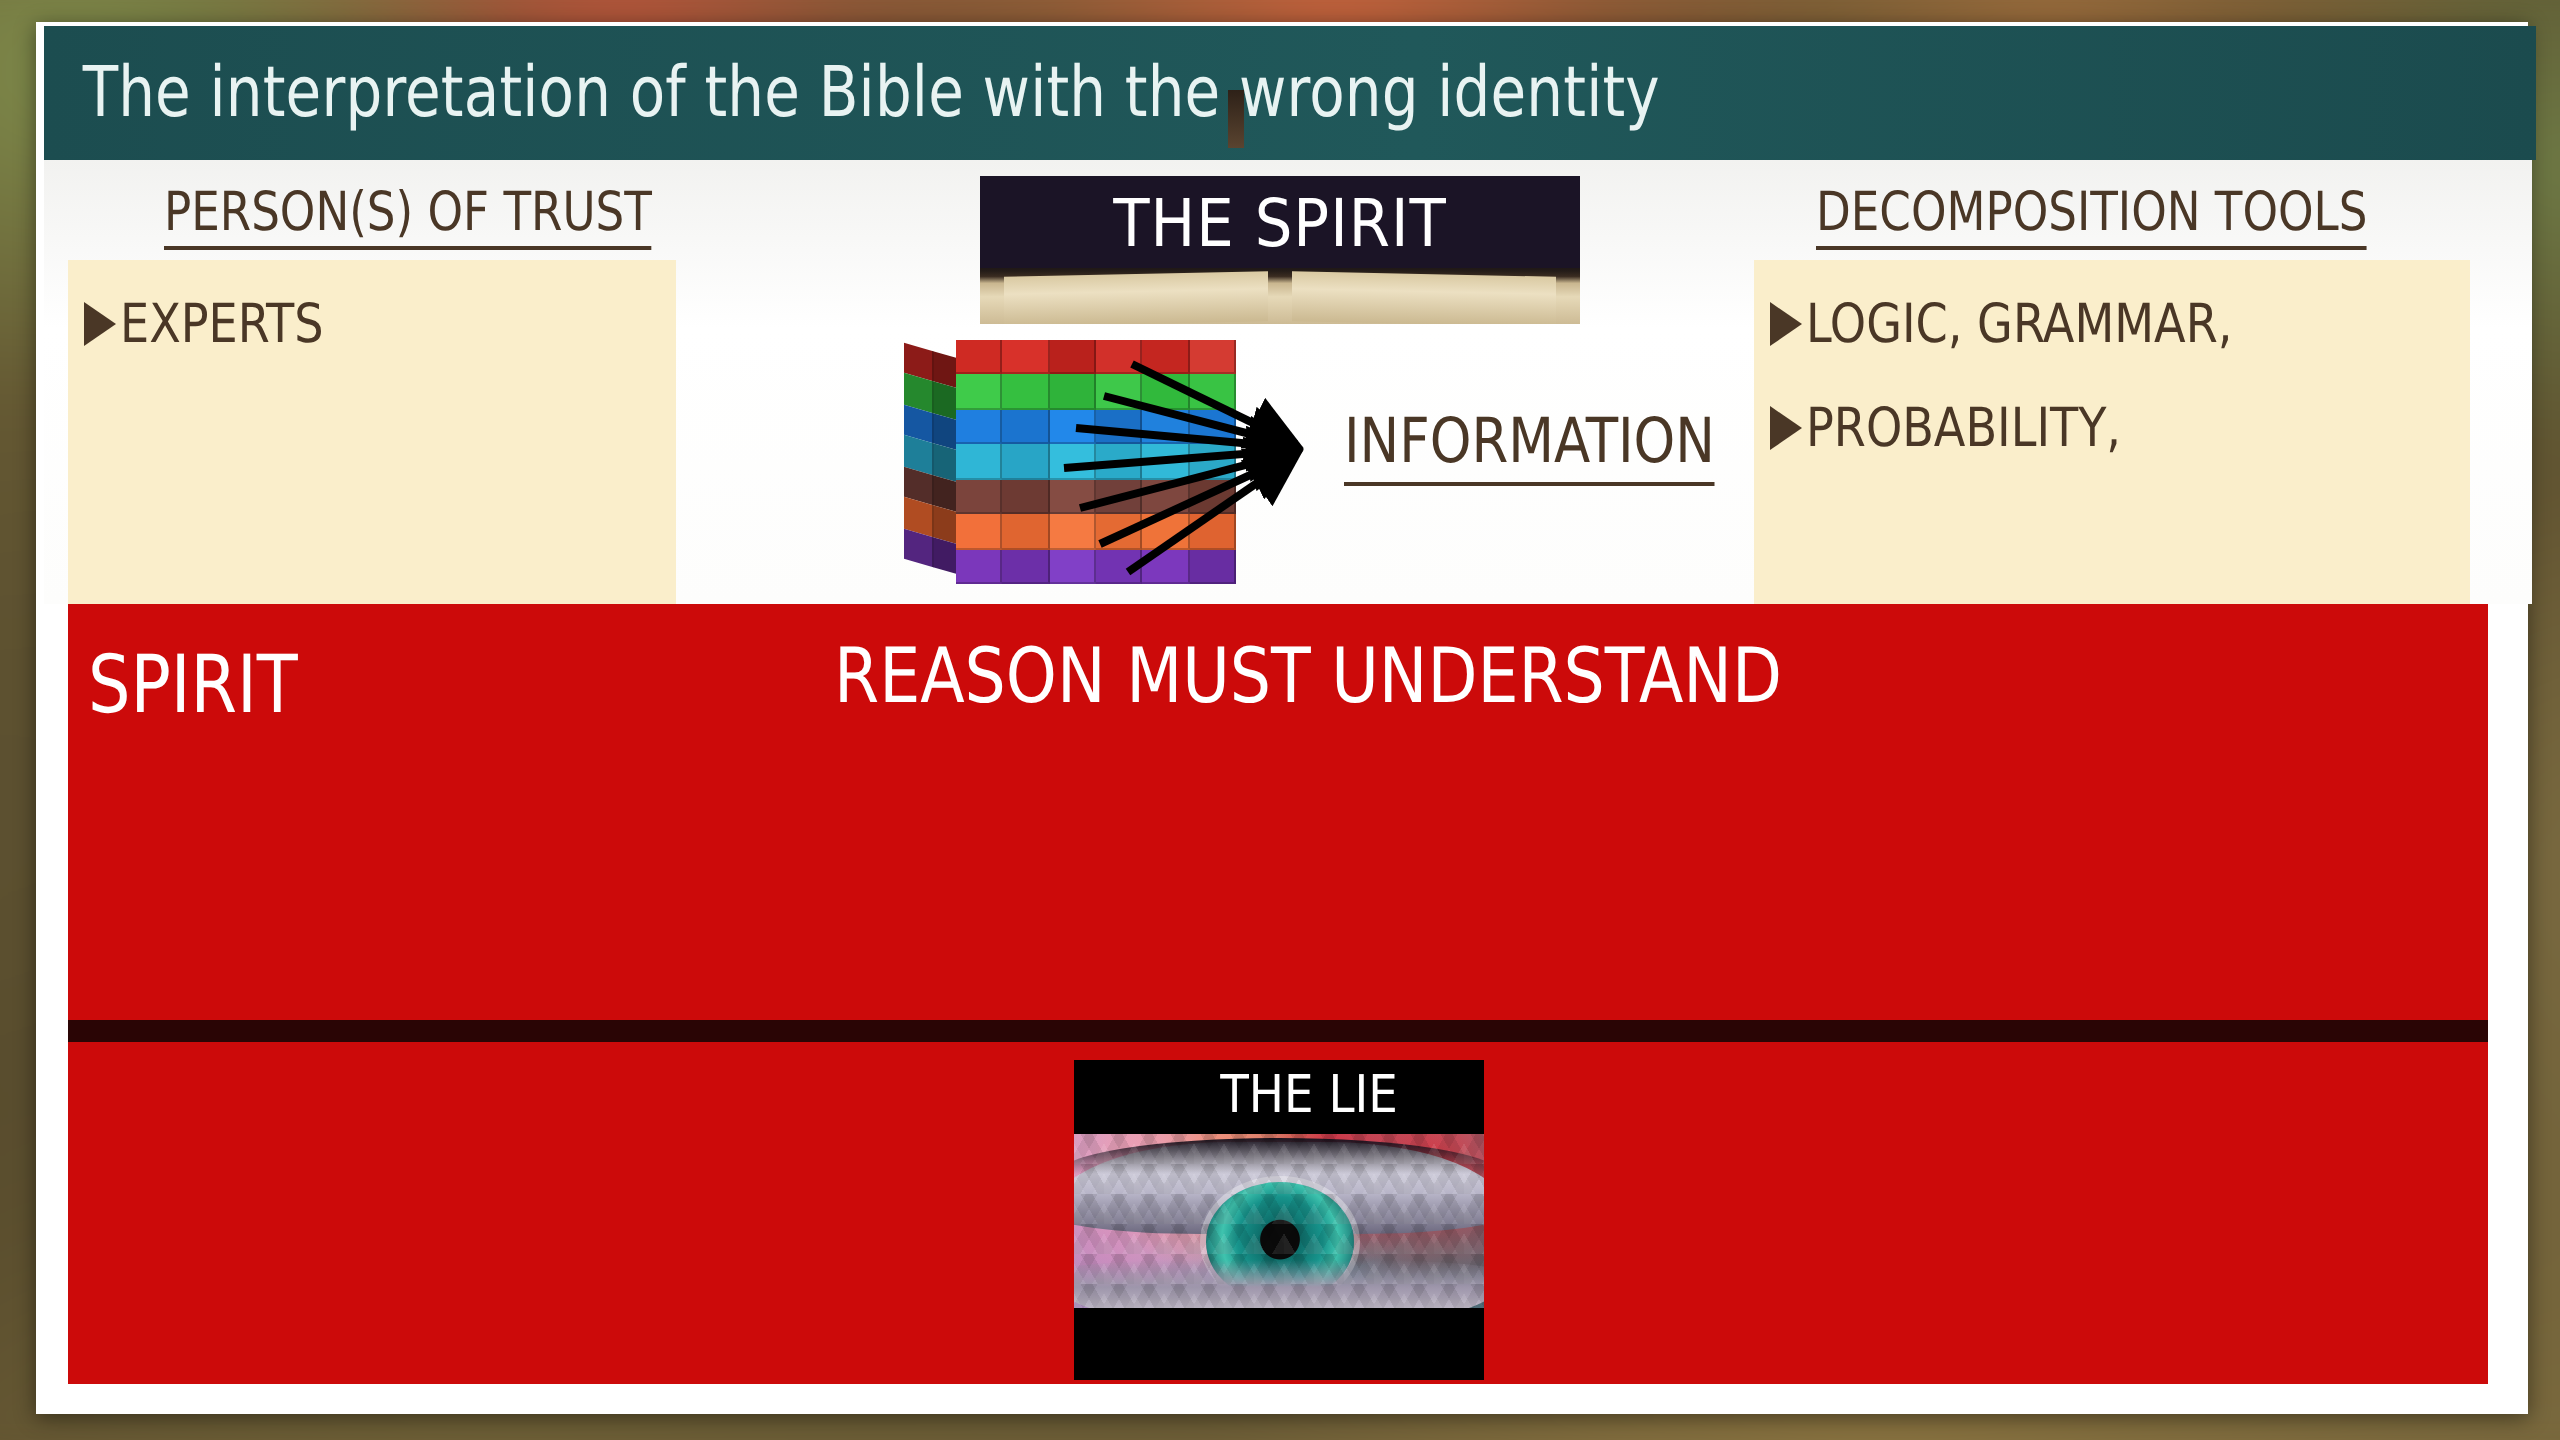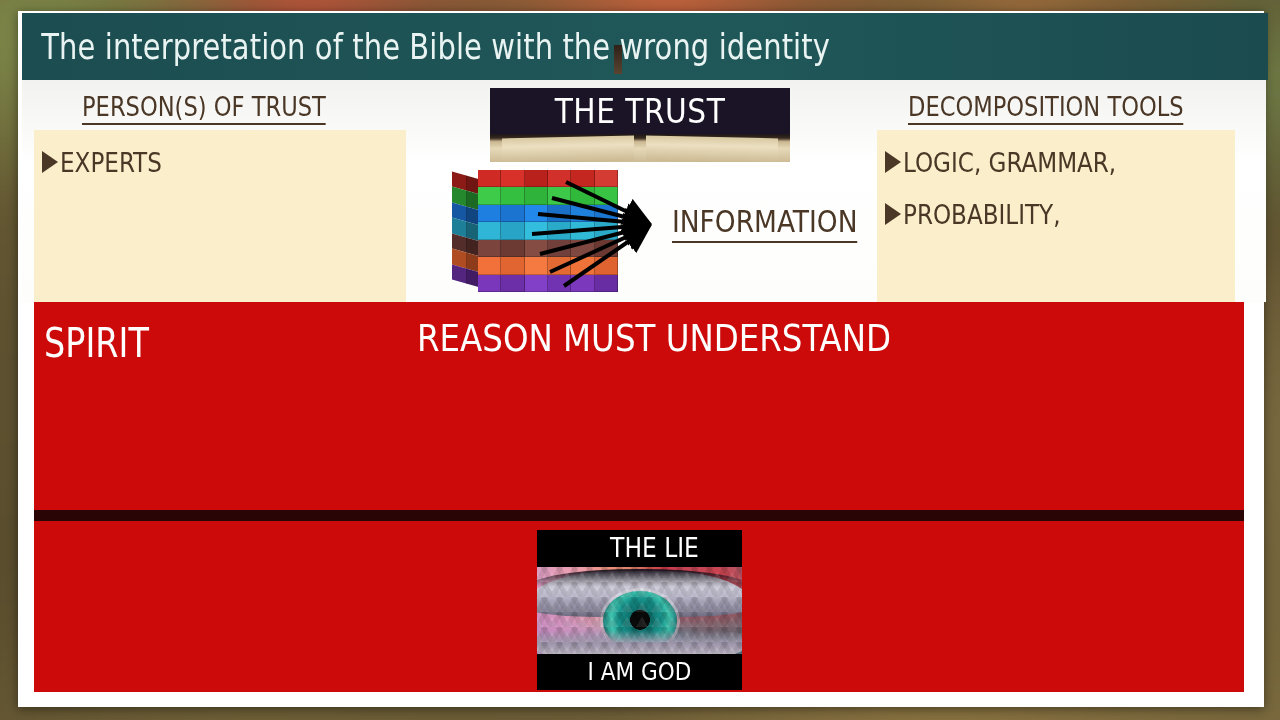--- a/index.html
+++ b/index.html
@@ -57,21 +57,21 @@
     border-bottom:2px solid #4a3726;padding-bottom:1px;
     transform:scaleX(.93);
   }
   #head-left{left:82px;top:91px;transform-origin:left center;}
   #head-right{left:908px;top:91px;transform-origin:left center;}
 
   .creambox{
     position:absolute;background:#faeecb;
     padding:6px 0 10px 0;
   }
-  #cream-left{left:34px;top:130px;width:372px;height:158px;}
+  #cream-left{left:34px;top:130px;width:304px;height:158px;}
   #cream-right{left:877px;top:130px;width:358px;height:158px;}
   .bullet-row{
     display:flex;align-items:center;height:52px;padding-left:8px;
   }
   .tri{
     width:0;height:0;
     border-top:11px solid transparent;border-bottom:11px solid transparent;
     border-left:16px solid #4a3726;margin-right:2px;flex:0 0 auto;
   }
   .bullet-text{
@@ -246,21 +246,21 @@
     <span class="tri"></span>
     <span class="bullet-text">LOGIC, GRAMMAR,</span>
   </div>
   <div class="bullet-row">
     <span class="tri"></span>
     <span class="bullet-text">PROBABILITY,</span>
   </div>
 </div>
 
 <div id="bible-card">
-  <div class="bcap">THE TRUST</div>
+  <div class="bcap">THE SPIRIT</div>
   <div id="bible-photo"></div>
 </div>
 <div id="bible-spine"></div>
 
 <div id="lego">
   <div class="side">
     <div class="row">
         <i style="background:#b3231f"></i>
         <i style="background:#8e1c18"></i>
       </div>
@@ -377,15 +377,14 @@
 
   <div id="liecard">
     <div class="cap" id="lie-top">THE LIE</div>
     <div id="eye">
       <div class="lid"></div>
       <div class="ball"></div>
       <div class="lower"></div>
       <div class="lash"></div>
       <div class="facets"></div>
     </div>
-    <div class="cap" id="lie-bot">I AM GOD</div>
   </div>
 </div>
 
 </body></html>

